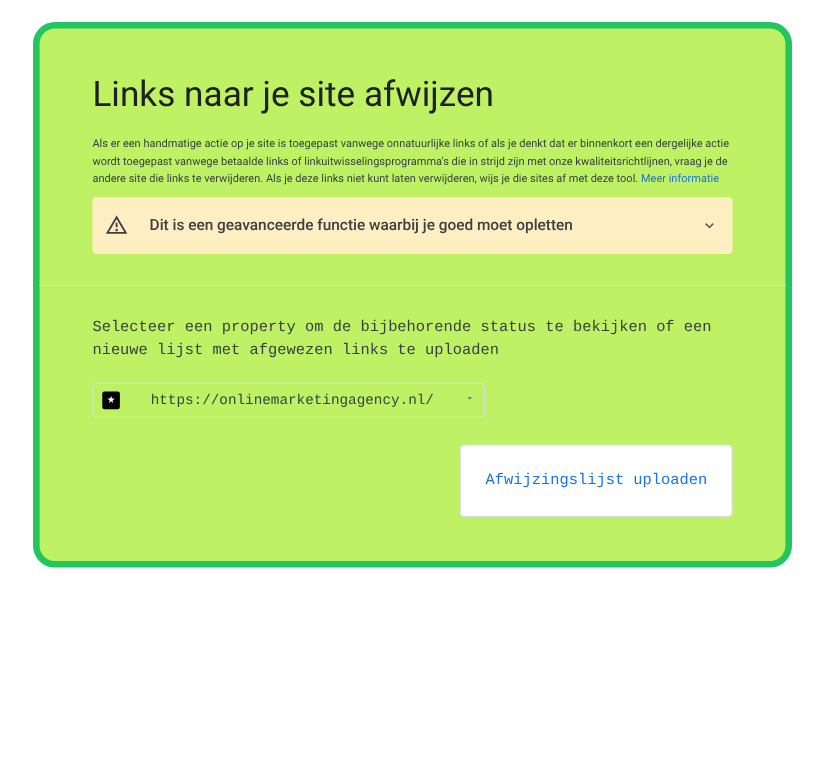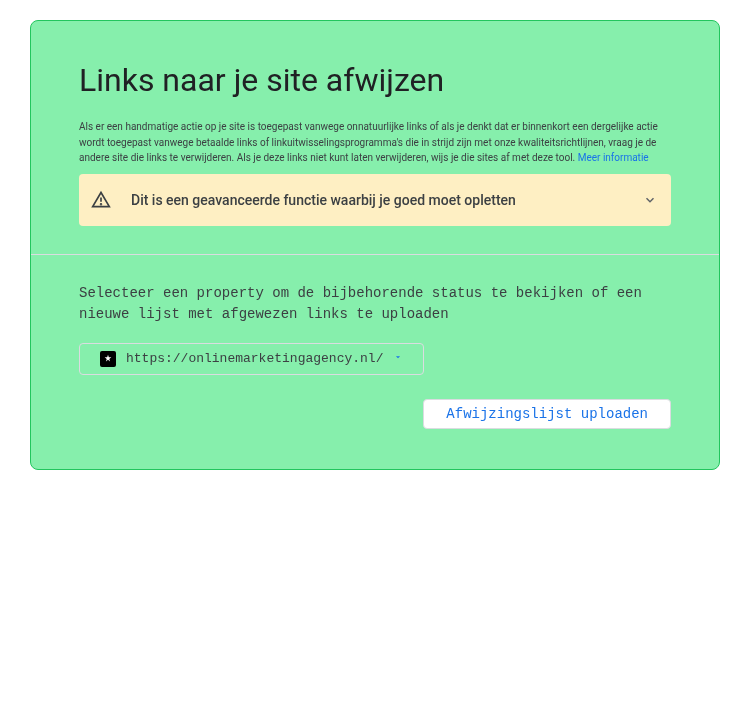--- a/index.html
+++ b/index.html
@@ -9,23 +9,23 @@
     }
     body {
       font-family: 'Google Sans', Roboto, Arial, sans-serif;
       background: #fff;
       padding: 20px;
       display: flex;
       justify-content: center;
     }
     .card {
       width: 690px;
-      border: 1px solid #22c55e;
-      border-radius: 8px;
-      background: #86efac;
+      border: 6px solid #22c55e;
+      border-radius: 20px;
+      background: #bef264;
     }
     .section-top {
       padding: 40px 48px 28px 48px;
     }
     .section-bottom {
       padding: 28px 48px 40px 48px;
       border-top: 1px solid #dadce0;
       font-family: Liberation Mono, monospace;
     }
     h1 {
@@ -81,22 +81,22 @@
       font-size: 14px;
       line-height: 1.5;
       color: #3c4043;
       margin-bottom: 18px;
     }
     .property-select {
       display: inline-flex;
       align-items: center;
       border: 1px solid #dadce0;
       border-radius: 4px;
-      padding: 7px 20px;
-      gap: 10px;
+      padding: 7px 8px;
+      gap: 28px;
       cursor: pointer;
       font-size: 13px;
       color: #3c4043;
       margin-bottom: 24px;
       min-width: 270px;
     }
     .favicon {
       width: 16px;
       height: 16px;
       background: #000;
@@ -134,21 +134,21 @@
     .button-row {
       display: flex;
       justify-content: flex-end;
     }
     .upload-btn {
       border: 1px solid #dadce0;
       background: #fff;
       color: #1a73e8;
       font-size: 14px;
       font-weight: 500;
-      padding: 6px 22px;
+      padding: 24px 22px;
       border-radius: 4px;
       cursor: pointer;
       font-family: inherit;
     }
   </style>
 </head>
 <body>
 
 <div class="card">
   <div class="section-top">

